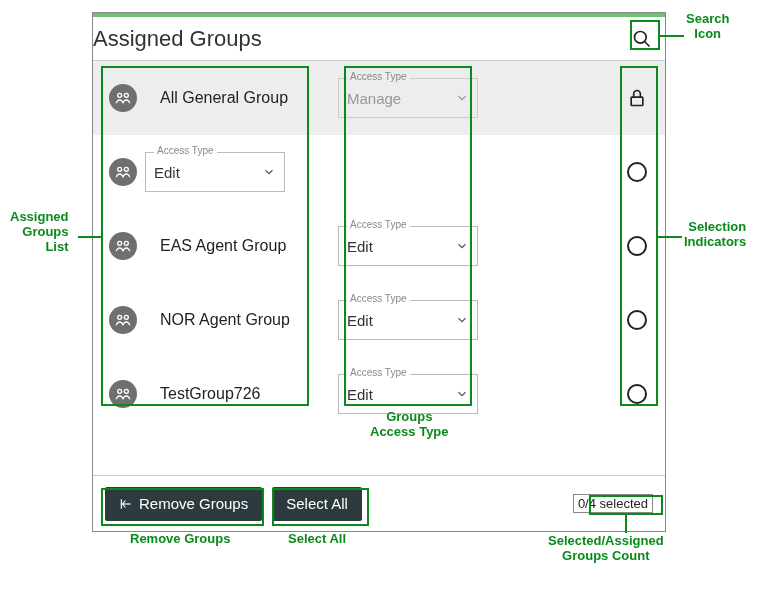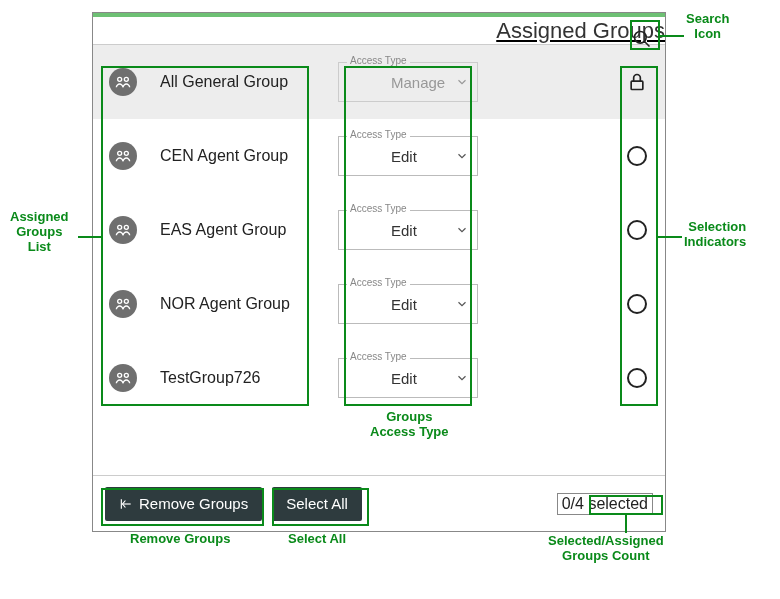--- a/index.html
+++ b/index.html
@@ -18,26 +18,25 @@
     height: 520px;
     border: 1px solid #888;
     background: #fff;
   }
   .panel-topbar {
     height: 4px;
     background: #6EC074;
   }
   .panel-header {
     position: relative;
-    height: 28px;
-    display: flex;
-    align-items: center;
-    justify-content: flex-end;
+    height: 44px;
+    display: flex;
+    align-items: center;
+    justify-content: flex-start;
     border-bottom: 1px solid #ccc;
-    text-decoration: underline;
   }
   .panel-title {
     font-size: 22px;
     color: #333;
     font-weight: 400;
   }
   .search-btn {
     position: absolute;
     right: 10px;
     top: 9px;
@@ -94,21 +93,20 @@
     left: 8px;
     font-size: 10px;
     color: #888;
     padding: 0 3px;
   }
   .row.locked .access-legend { background: #ededed; }
   .row:not(.locked) .access-legend { background: #fff; }
   .access-value {
     font-size: 15px;
     color: #333;
-    margin-left: 44px;
   }
   .row.locked .access-value { color: #989898; }
   .chevron { flex-shrink: 0; }
   .indicator {
     margin-left: auto;
     width: 24px;
     height: 24px;
     display: flex;
     align-items: center;
     justify-content: center;
@@ -140,21 +138,21 @@
     padding: 0 14px;
     font-size: 15px;
     display: flex;
     align-items: center;
     gap: 6px;
     cursor: pointer;
     border-radius: 2px;
   }
   .selected-count {
     margin-left: auto;
-    font-size: 16px;
+    font-size: 13px;
     color: #222;
     border: 1px solid #888;
     padding: 1px 4px;
     text-align: right;
   }
   
   .anno-box {
     position: absolute;
     border: 2px solid #0a8a1a;
     pointer-events: none;
@@ -217,21 +215,20 @@
       </div>
       <div class="row">
         <div class="row-icon">
           <svg width="16" height="16" viewBox="0 0 24 24" fill="none" stroke="#fff" stroke-width="2">
             <circle cx="7" cy="8" r="3"></circle>
             <circle cx="17" cy="8" r="3"></circle>
             <path d="M2 20c0-3 3-5 5-5s5 2 5 5"></path>
             <path d="M12 20c0-3 3-5 5-5s5 2 5 5"></path>
           </svg>
         </div>
-        <div class="row-name">CEN Agent Group</div>
         <div class="access-cell">
           <div class="access-box">
             <div class="access-legend">Access Type</div>
             <div class="access-value">Edit</div>
             <svg width="14" height="14" viewBox="0 0 24 24" class="chevron">
               <polyline points="6,9 12,15 18,9" fill="none" stroke="#555" stroke-width="2"></polyline>
             </svg>
           </div>
         </div>
         <div class="indicator">
@@ -324,21 +321,21 @@
   </div>
 </div>
 
 <div class="anno-box" style="left:630px; top:20px; width:30px; height:30px;"></div>
 <div class="anno-line" style="left:660px; top:35px; width:24px; height:2px;"></div>
 <div class="anno-label" style="left:686px; top:12px; white-space:pre;">Search
 Icon</div>
 
 <div class="anno-box" style="left:101px; top:66px; width:208px; height:340px;"></div>
 <div class="anno-line" style="left:78px; top:236px; width:23px; height:2px;"></div>
-<div class="anno-label" style="left:10px; top:210px; white-space:pre;">Assigned
+<div class="anno-label" style="left:10px; top:210px; white-space:pre;text-align:right;">Assigned
 Groups
 List</div>
 
 <div class="anno-box" style="left:344px; top:66px; width:128px; height:340px;"></div>
 <div class="anno-label" style="left:370px; top:410px; white-space:pre;">Groups
 Access Type</div>
 
 <div class="anno-box" style="left:620px; top:66px; width:38px; height:340px;"></div>
 <div class="anno-line" style="left:658px; top:236px; width:24px; height:2px;"></div>
 <div class="anno-label" style="left:684px; top:220px; white-space:pre;text-align:right;">Selection

